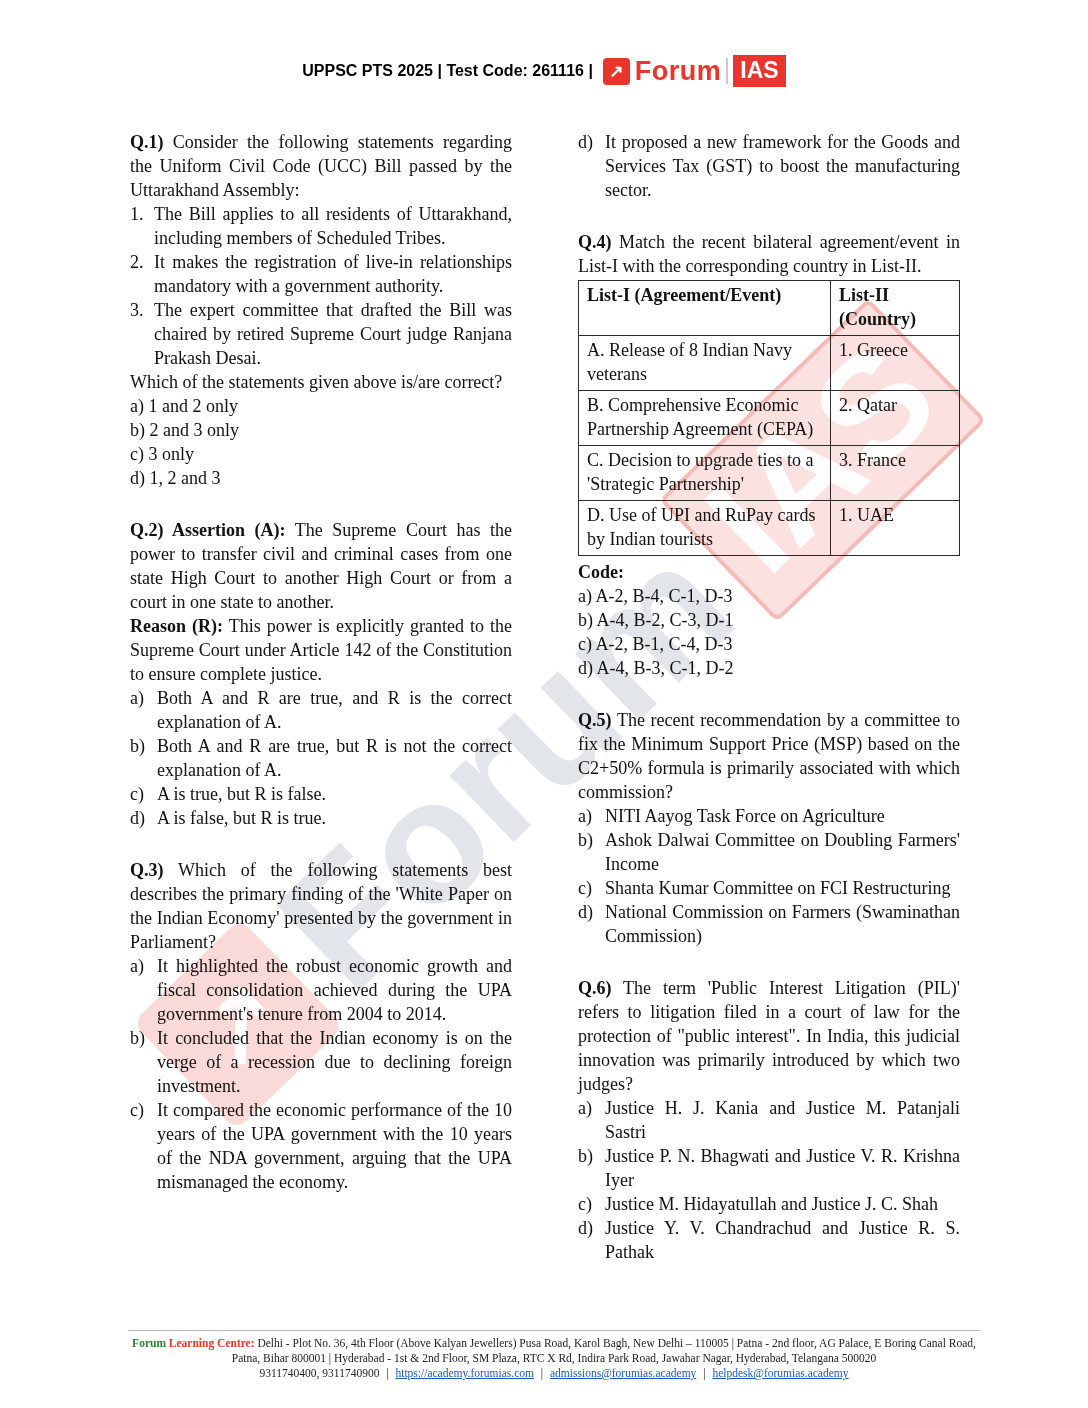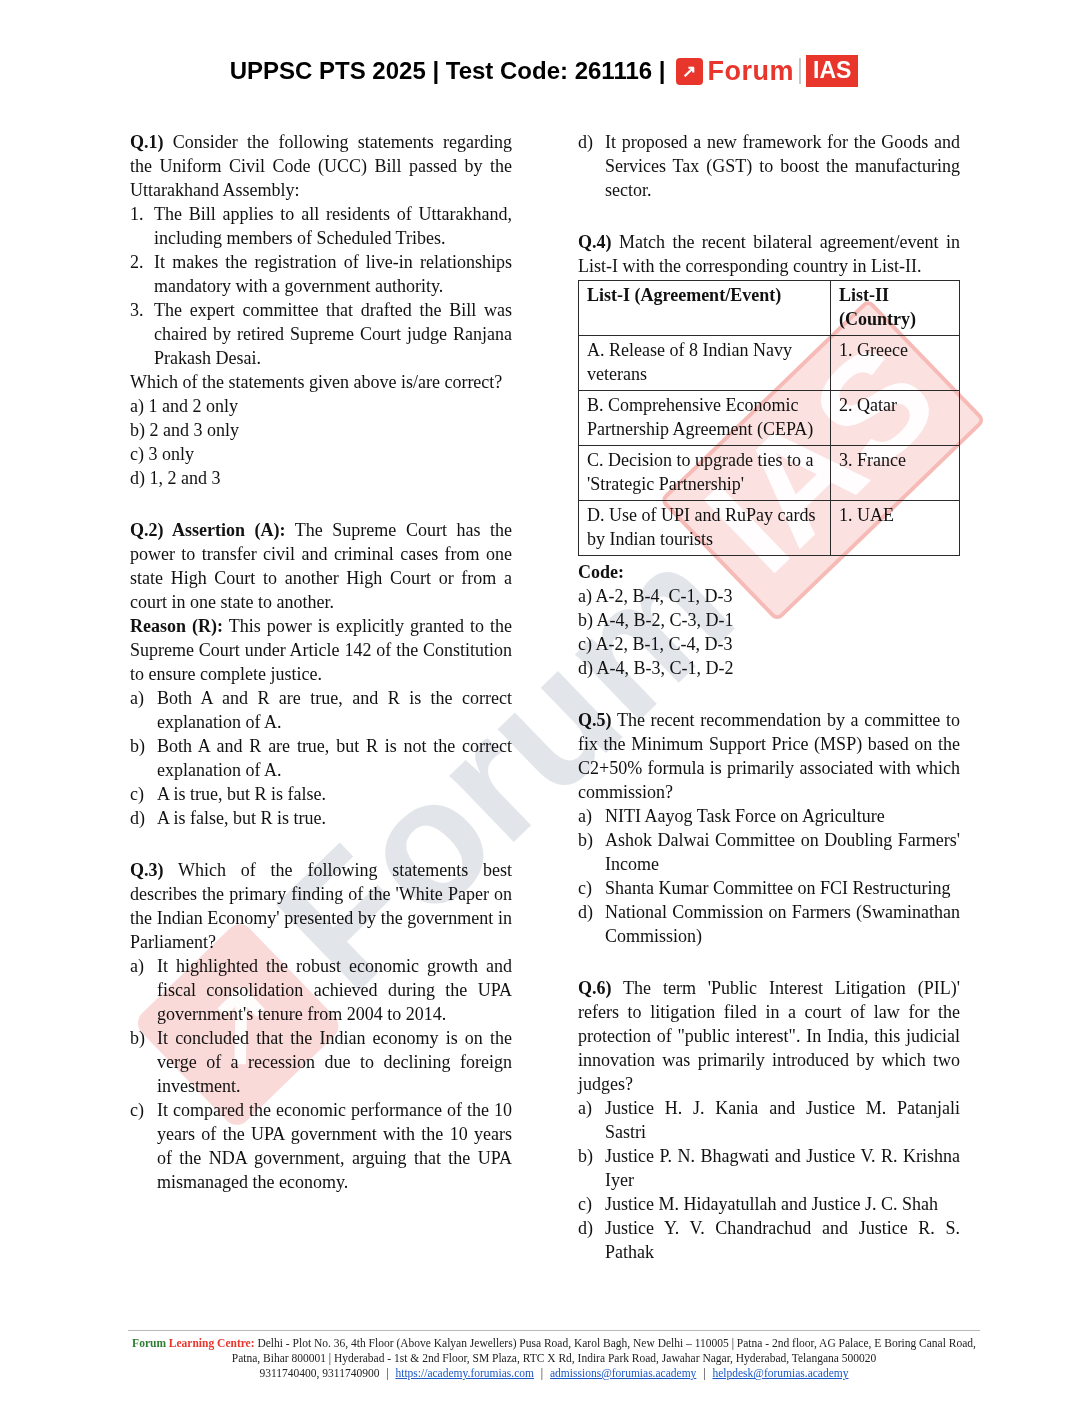--- a/index.html
+++ b/index.html
@@ -3,21 +3,21 @@
 <meta charset="utf-8">
 <title>UPPSC PTS 2025 | Test Code: 261116</title>
 <style>
   html,body { margin:0; padding:0; background:#fff; }
   .page { position:relative; width:1088px; height:1408px; background:#ffffff; overflow:hidden;
           font-family:"Liberation Serif", serif; color:#111; }
 
   
   .header { position:absolute; top:55px; left:0; width:1088px; display:flex; justify-content:center;
             align-items:center; gap:10px; z-index:2; }
-  .header .title { font-family:"Liberation Sans", sans-serif; font-weight:700; font-size:24px; color:#000; }
+  .header .title { font-family:"Liberation Sans", sans-serif; font-weight:700; font-size:16px; color:#000; }
   .logo { display:inline-flex; align-items:center; gap:5px; font-family:"Liberation Sans", sans-serif; font-weight:700; }
   .logo-arrow { width:27px; height:27px; background:#e8362d; color:#fff; border-radius:4px;
                 display:inline-flex; align-items:center; justify-content:center; font-size:17px; }
   .logo-forum { color:#e8362d; font-size:27px; letter-spacing:0.5px; }
   .logo-divider { width:2px; height:26px; background:#c9c9c9; }
   .logo-ias { background:#e8362d; color:#fff; font-size:23px; padding:2px 7px 3px; }
 
   
   .watermark { position:absolute; left:45px; top:645px; width:990px; display:flex; align-items:center;
                gap:24px; transform:rotate(-44deg); font-family:"Liberation Sans", sans-serif; font-weight:700;

